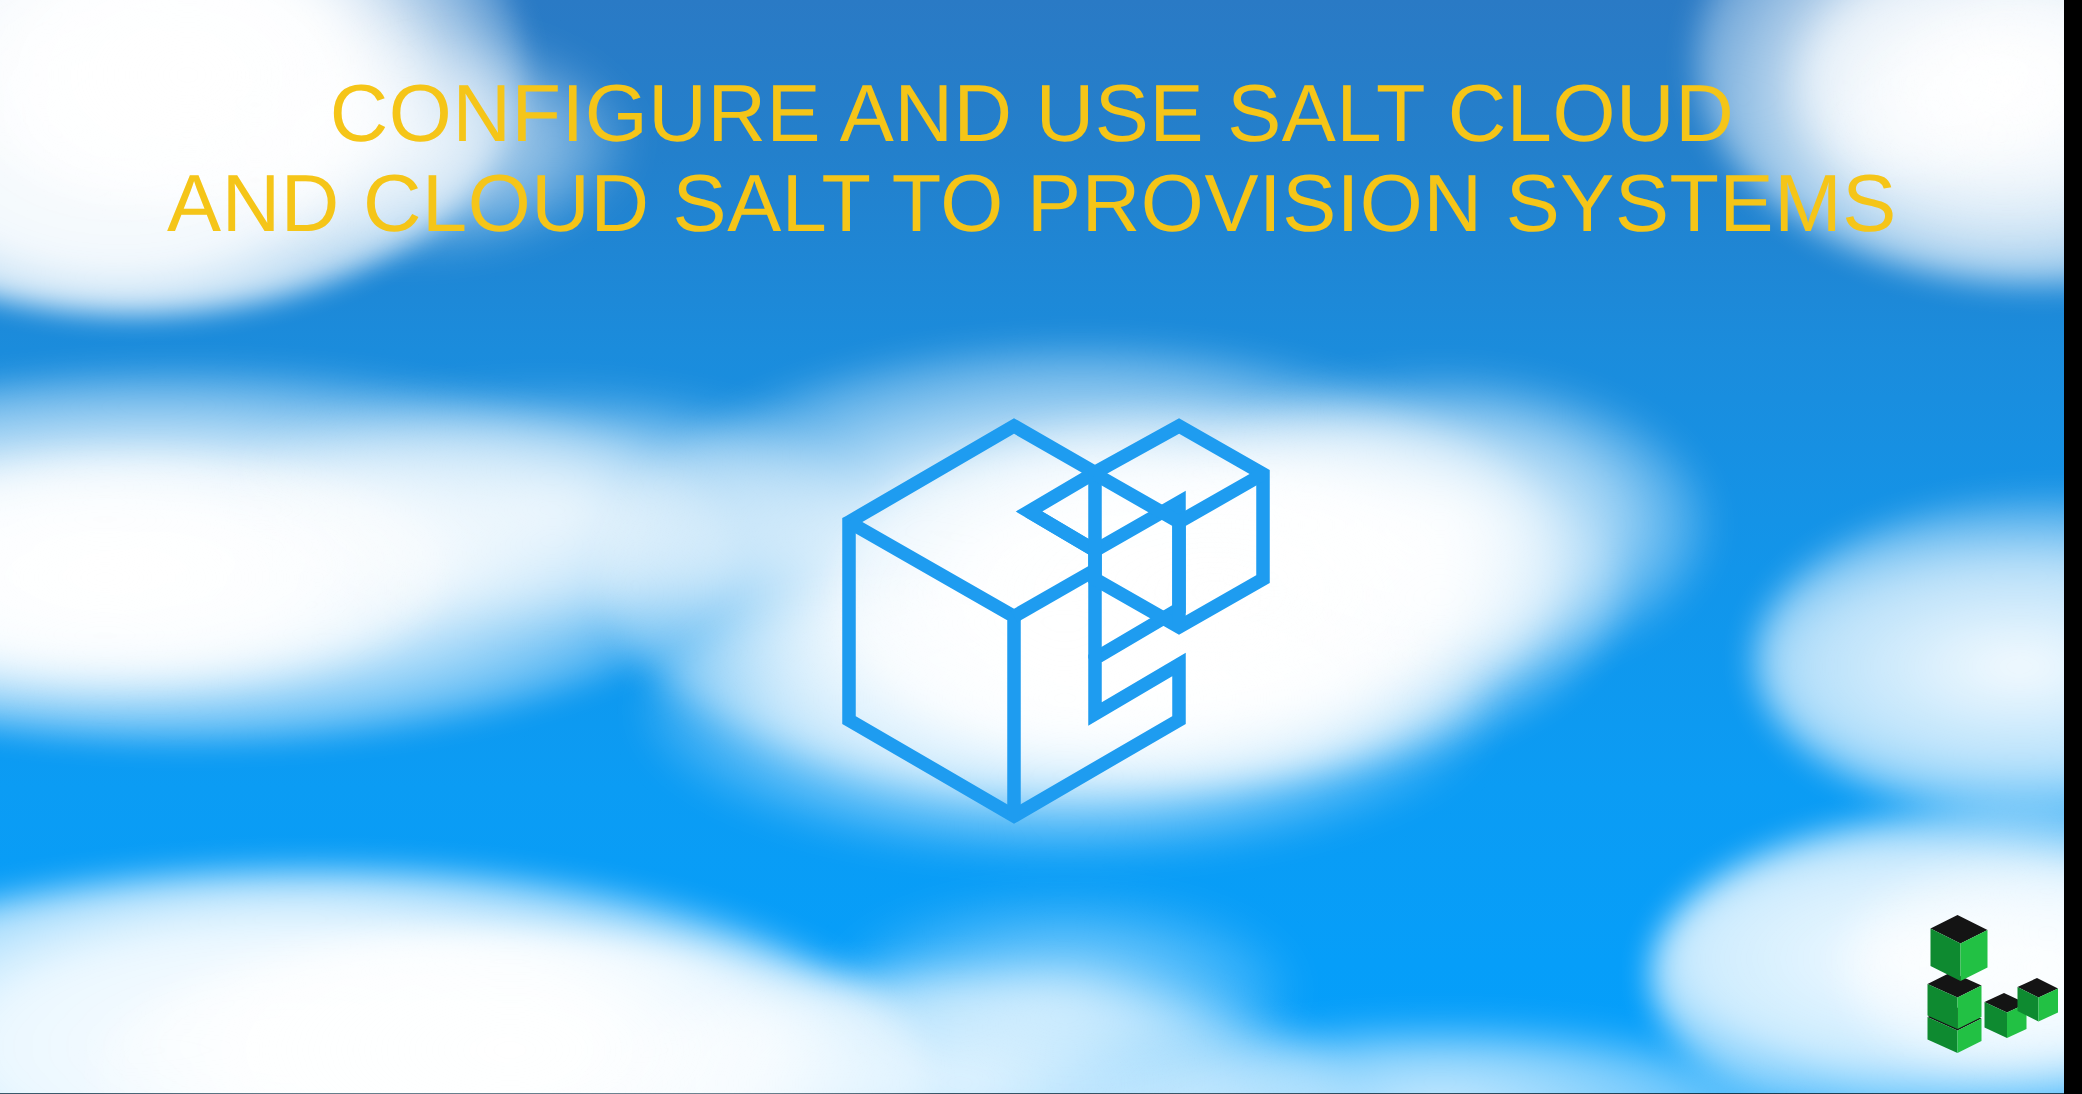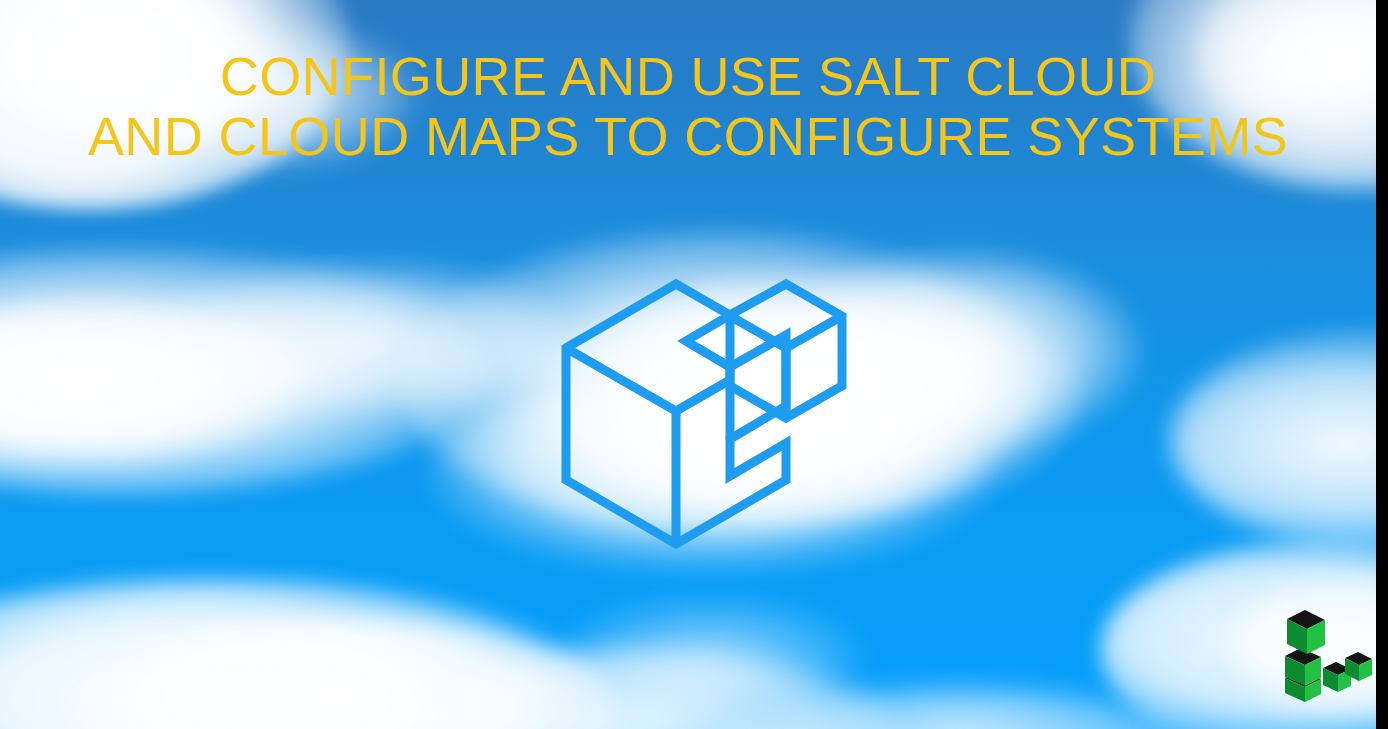--- a/index.html
+++ b/index.html
@@ -182,21 +182,21 @@
     <div class="cloud" id="cloud-br2"></div>
     <div class="cloud" id="cloud-bl"></div>
     <div class="cloud" id="cloud-bl2"></div>
     <div class="cloud" id="cloud-bl3"></div>
     <div class="cloud" id="cloud-bl4"></div>
     <div class="cloud" id="cloud-bl5"></div>
   </div>
 
   <div id="title-block">
     <div class="title-line">CONFIGURE AND USE SALT CLOUD</div>
-    <div class="title-line">AND CLOUD MAPS TO CONFIGURE SYSTEMS</div>
+    <div class="title-line">AND CLOUD SALT TO PROVISION SYSTEMS</div>
   </div>
 
   <svg id="salt-logo" viewBox="0 0 300 300">
     <g fill="none" stroke="#1e9cf0" stroke-width="9" stroke-linejoin="miter" stroke-linecap="butt">
 
       <path d="M 18 90
                L 128 26
                L 182 57
                L 138 83
                L 182 109

